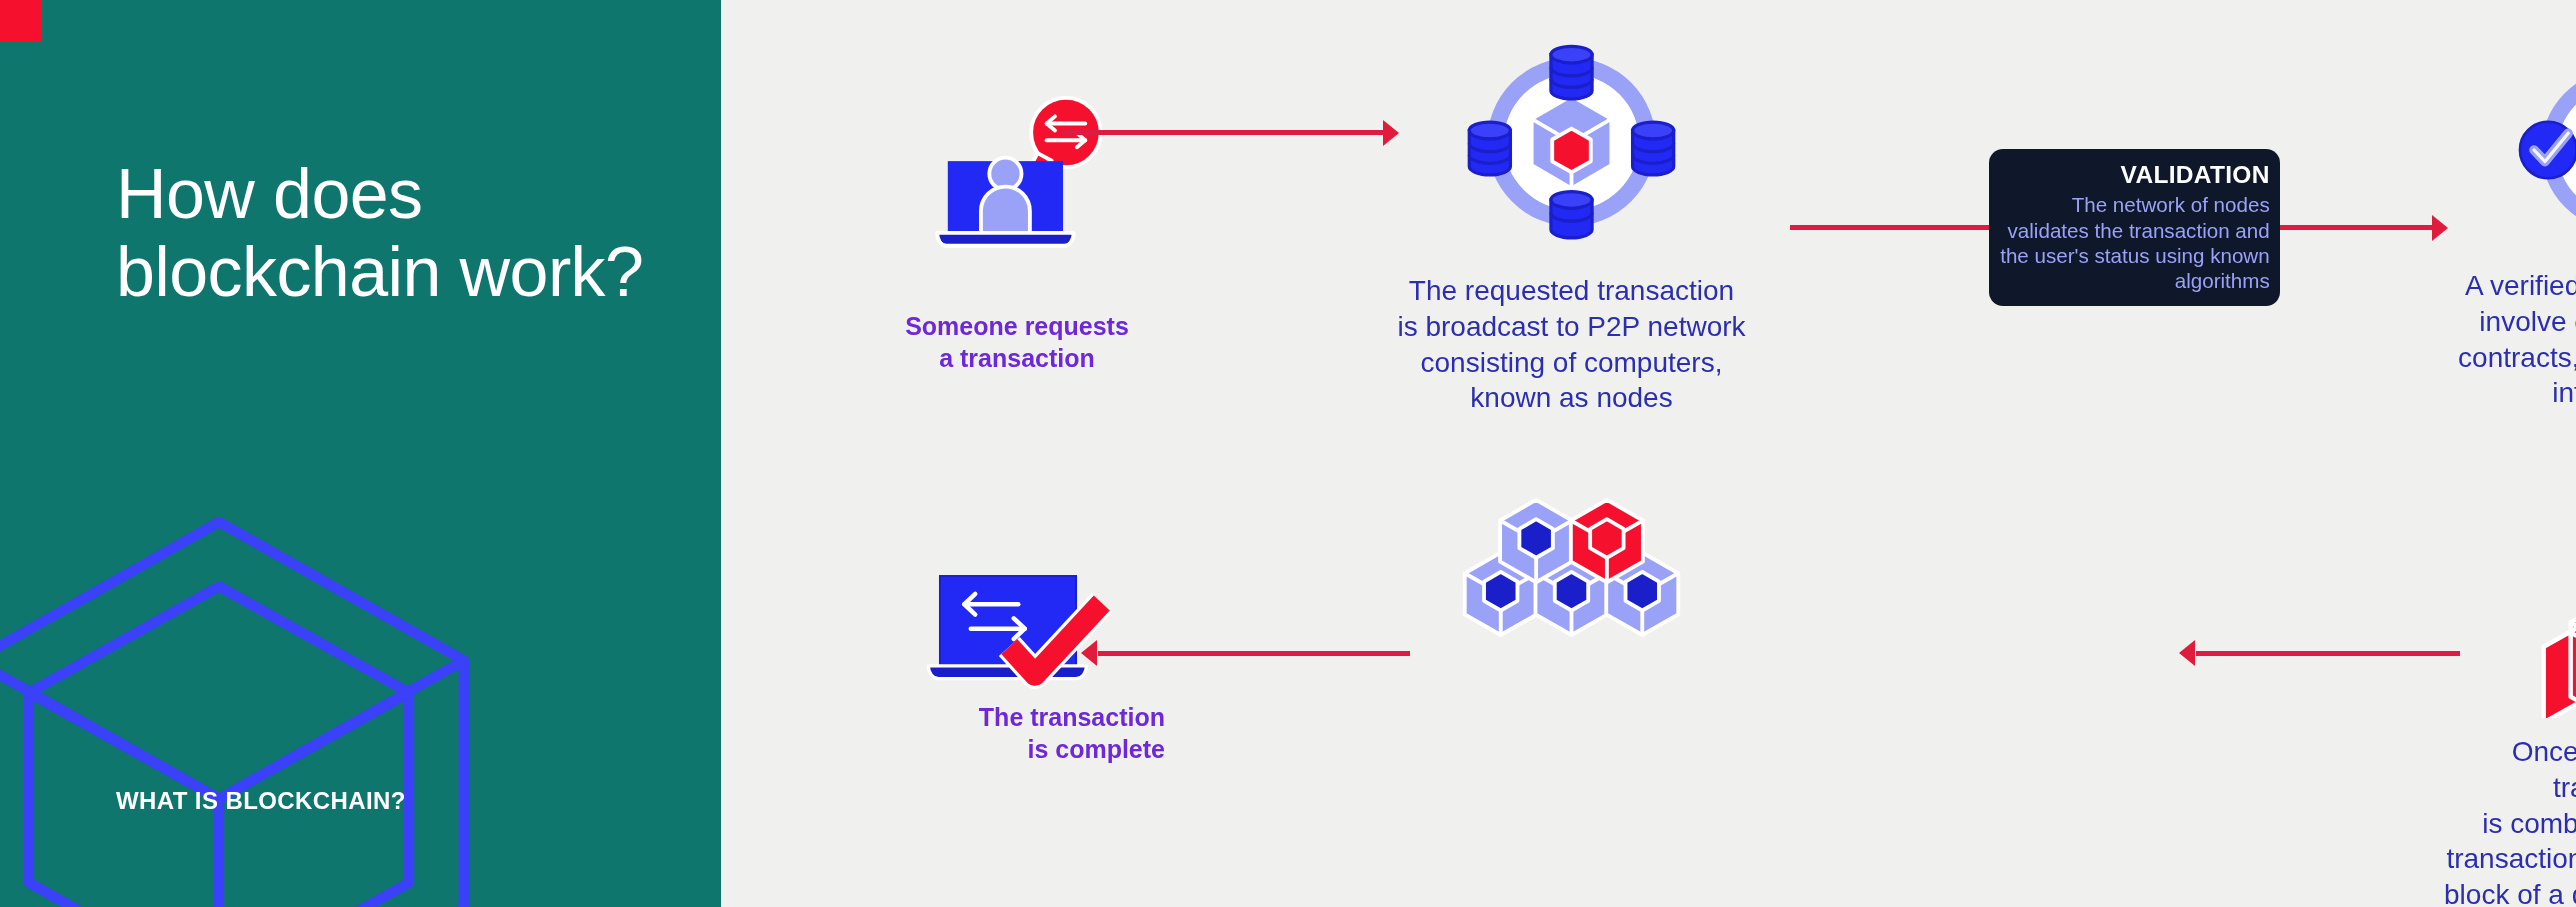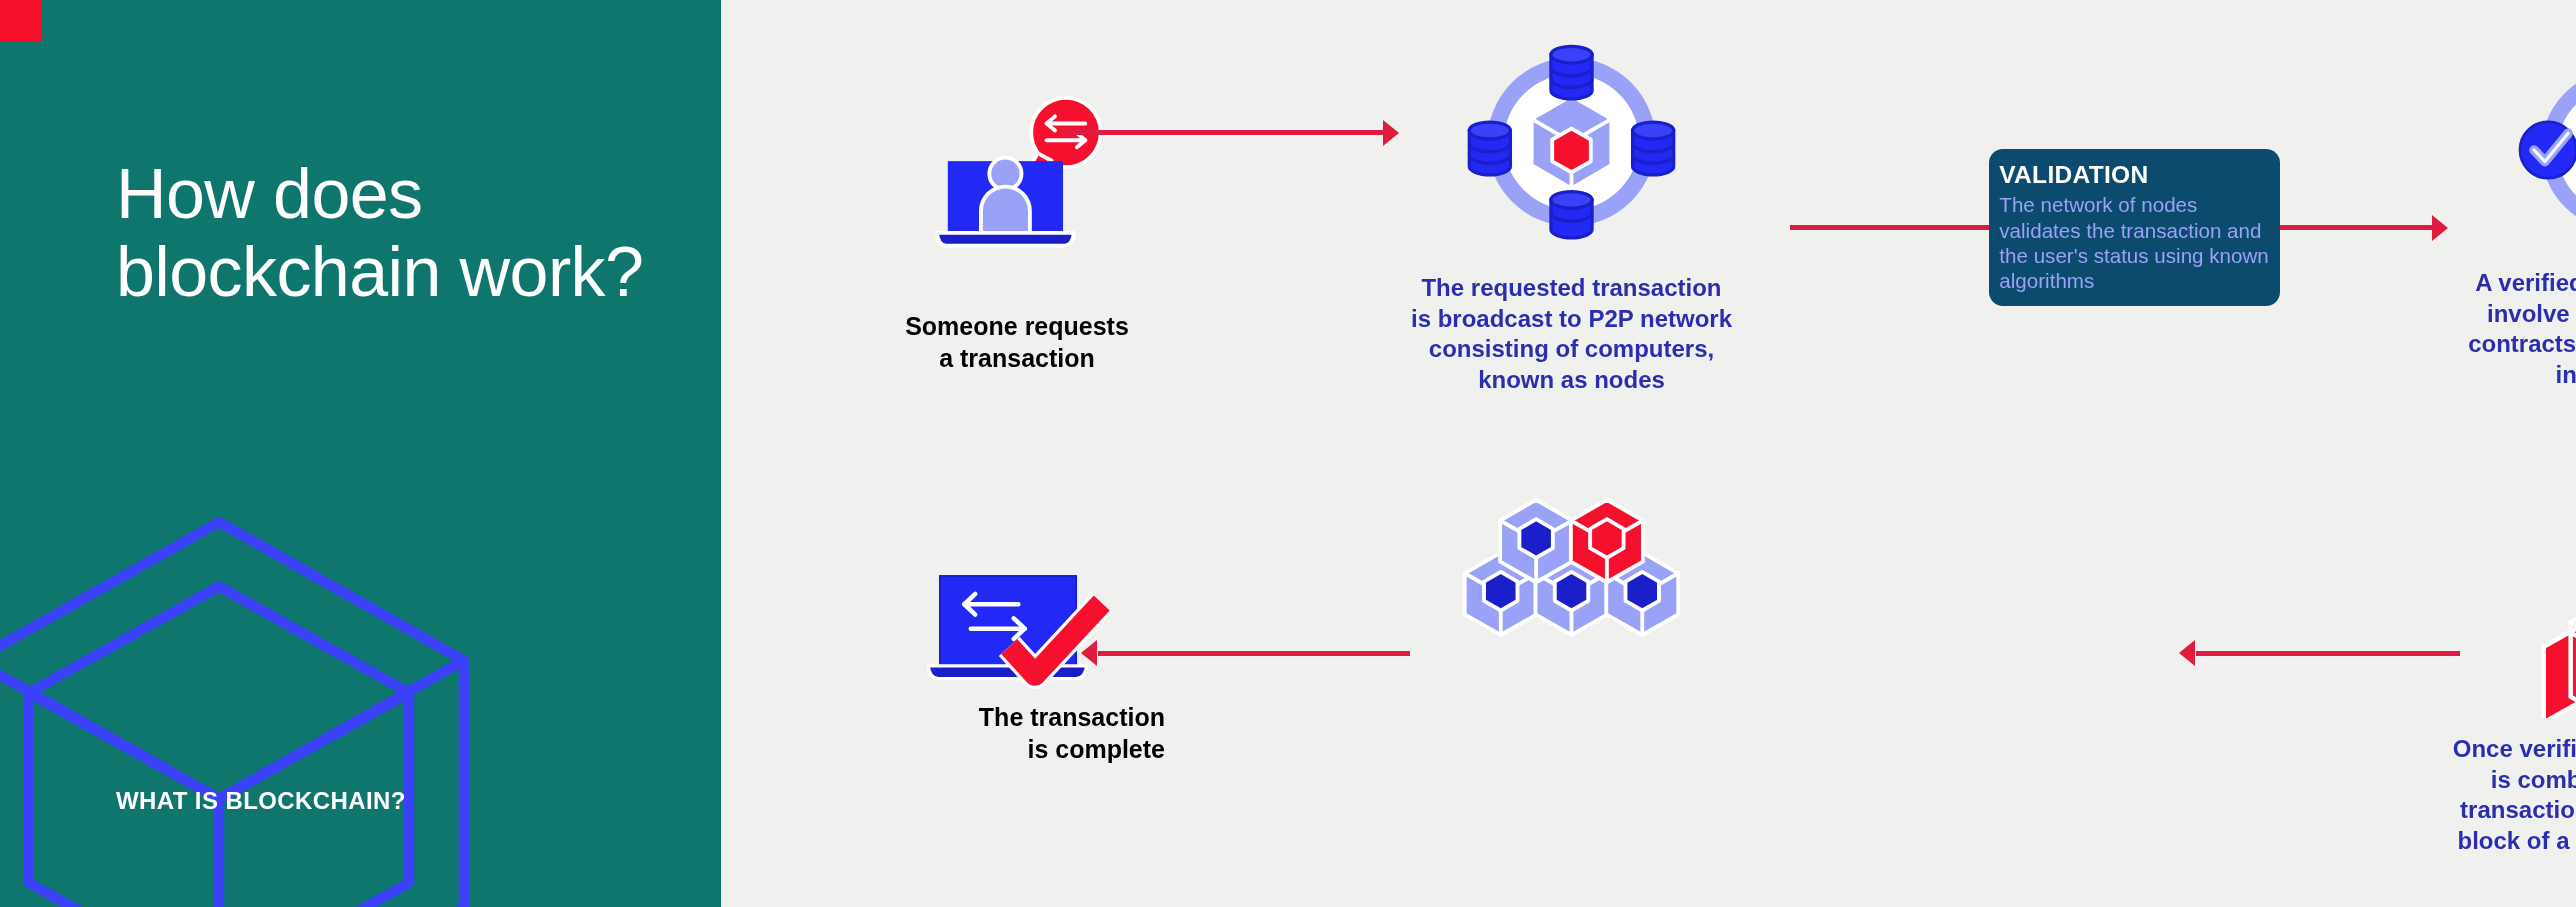--- a/index.html
+++ b/index.html
@@ -27,29 +27,29 @@
     position:absolute; left:116px; top:787px;
     color:#FFFFFF; font-size:24px; font-weight:bold; letter-spacing:0.4px;
   }
 
   
   .canvas { position:absolute; left:721px; top:0; width:1855px; height:908px; }
 
   .step { position:absolute; text-align:center; }
   .art { position:relative; margin:0 auto; }
   .cap {
-    color:#2B2FAF; font-size:24px; line-height:1.28; font-weight:700;
+    color:#2B2FAF; font-size:28px; line-height:1.28; font-weight:400;
     white-space:pre-line;
   }
-  .cap.bold { color:#000000; font-weight:bold; font-size:25px; }
+  .cap.bold { color:#6d28d9; font-weight:bold; font-size:25px; }
 
   
   .validation {
-    position:absolute; border-radius:14px; background:#0c4a6e;
-    padding:11.6px 10.3px 13px; text-align:left;
+    position:absolute; border-radius:14px; background:#0f172a;
+    padding:11.6px 10.3px 13px; text-align:right;
   }
   .validation .vtitle {
     color:#FFFFFF; font-weight:bold; font-size:24.5px; letter-spacing:0.3px;
     margin-bottom:3.9px;
   }
   .validation .vbody {
     color:#9AA2F7; font-size:20.6px; line-height:1.22; white-space:pre-line;
   }
 
   

